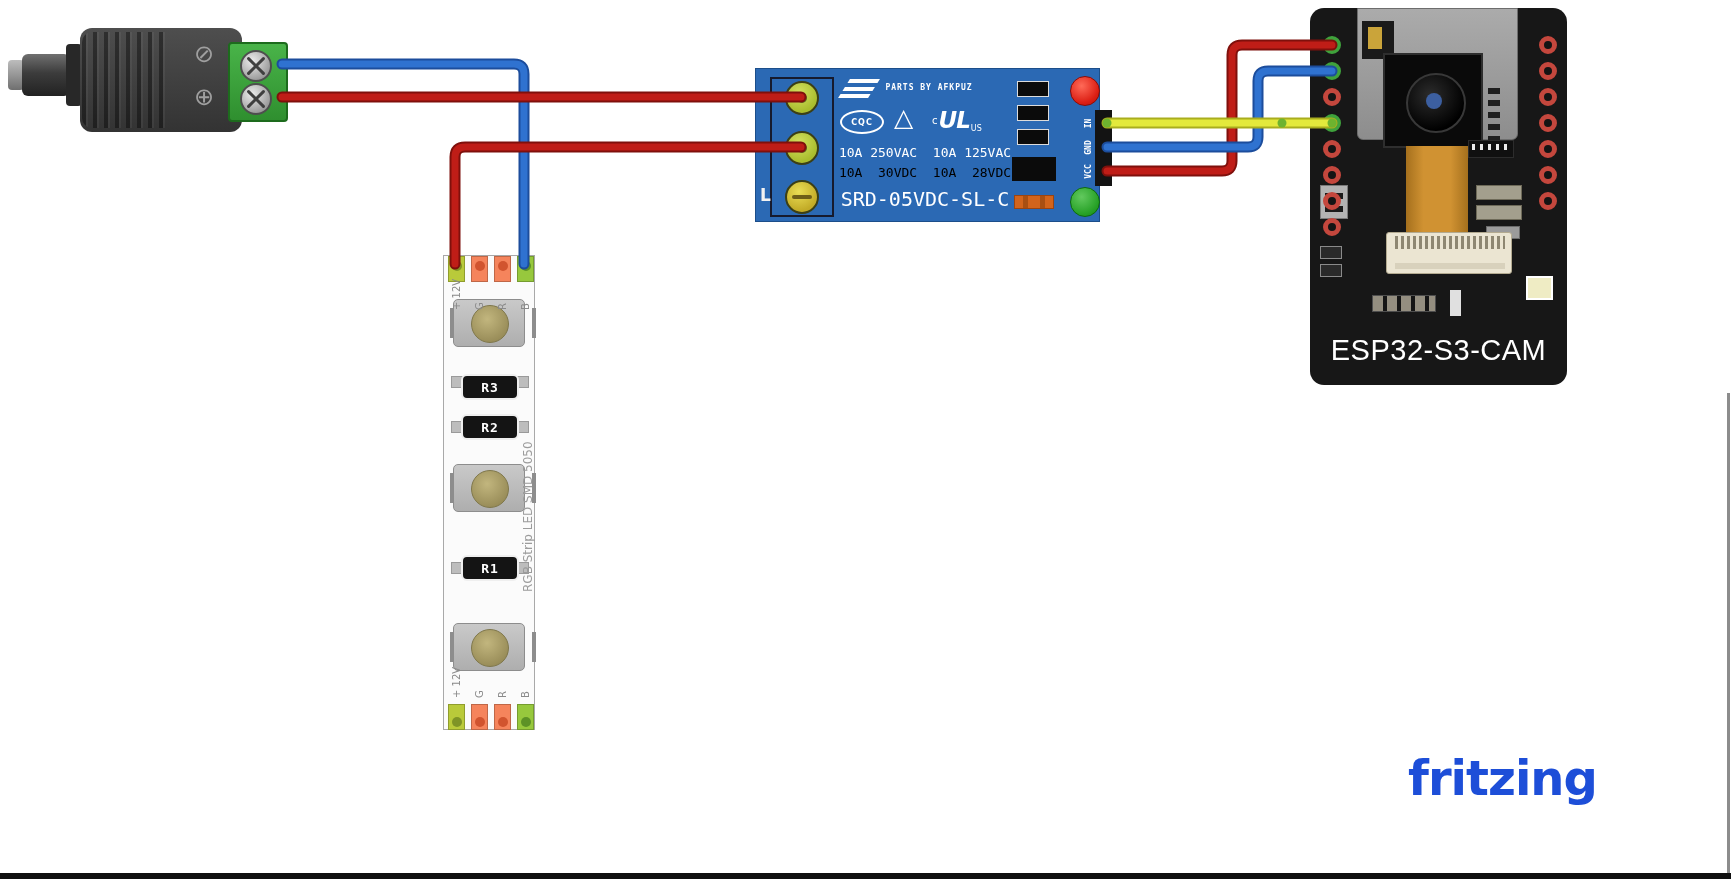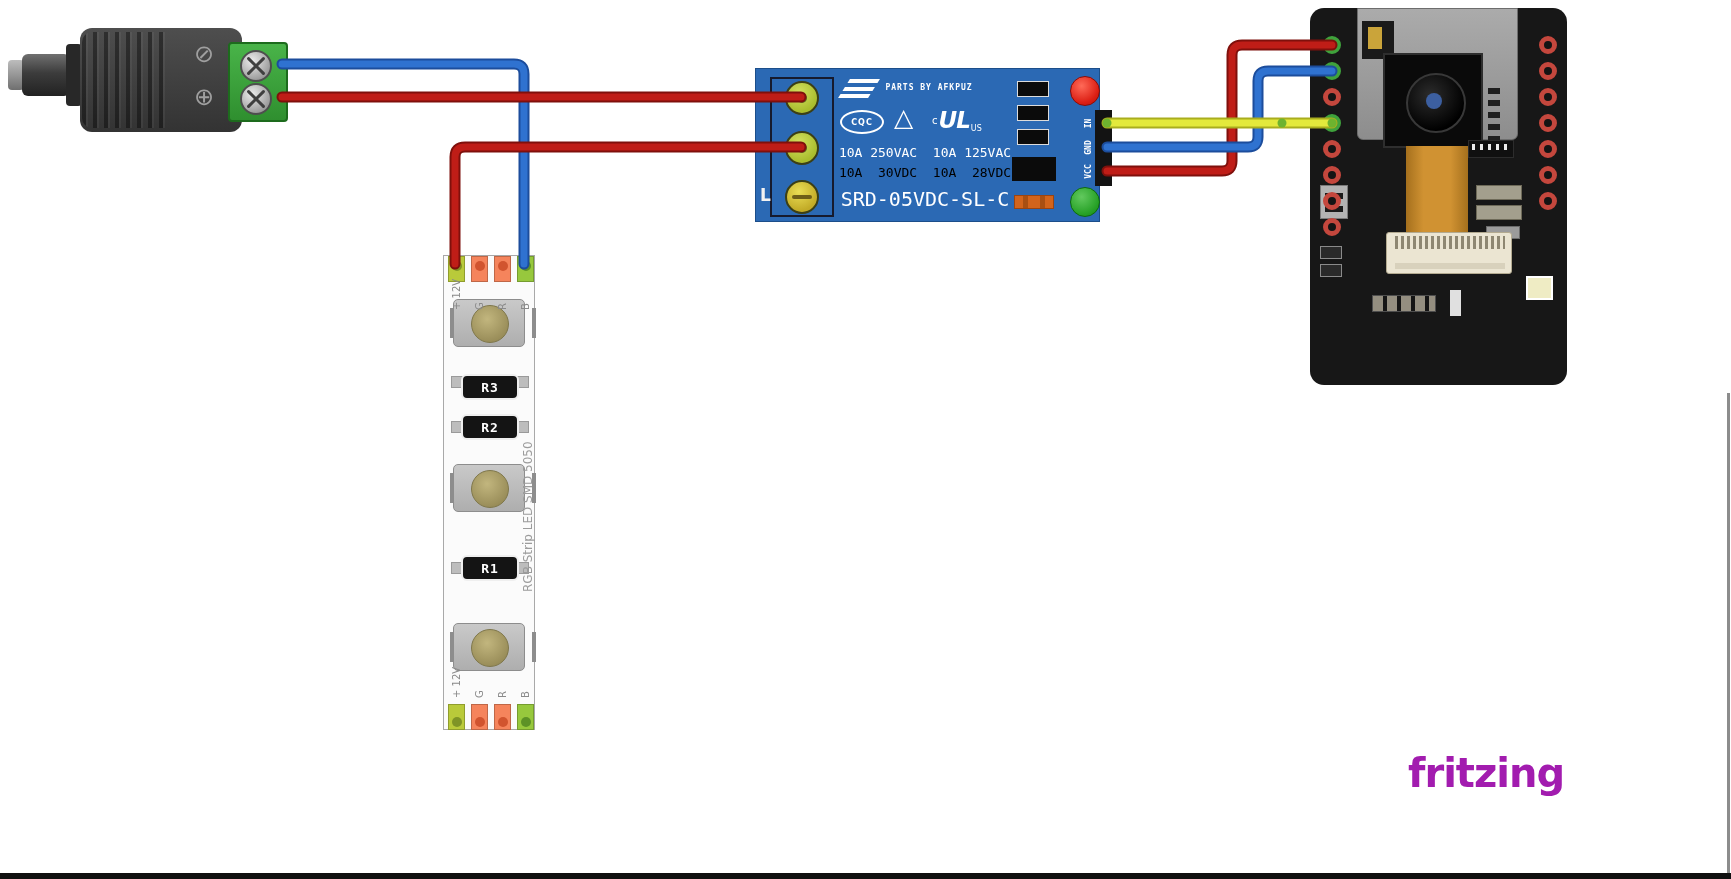--- a/index.html
+++ b/index.html
@@ -104,21 +104,21 @@
   .esp-row{left:62px;top:287px;width:64px;height:17px;background:repeating-linear-gradient(90deg,#948e80 0 10px,#151515 10px 14px);border:1px solid #4e4e4e}
   .esp-white{left:140px;top:282px;width:11px;height:26px;background:#e0e0e0}
   .esp-led{left:216px;top:268px;width:27px;height:24px;background:#efecc4;border:2px solid #fff}
   .esp-pad1{left:10px;top:238px;width:22px;height:13px;border:1px solid #8a8a8a;background:#2a2a2a}
   .esp-pad2{left:10px;top:256px;width:22px;height:13px;border:1px solid #8a8a8a;background:#2a2a2a}
   .esp-label{left:0;width:100%;top:326px;text-align:center;color:#fff;font-size:29px;letter-spacing:.5px;font-family:"Liberation Sans",sans-serif}
   .esp-pin{position:absolute;width:18px;height:18px;border-radius:50%;background:#141414;border:5px solid #c4473d}
   .esp-pin.connected{border-color:#3fa23c}
 
   
-  #watermark{left:1408px;top:750px;font-size:40px;font-weight:bold;color:#a21caf;letter-spacing:-1px}
+  #watermark{left:1408px;top:750px;font-size:48px;font-weight:bold;color:#1d4ed8;letter-spacing:-1px}
   #bottom-bar{left:0;top:873px;width:1731px;height:6px;background:#101010}
   #right-line{left:1727px;top:393px;width:3px;height:480px;background:#8c8c8c}
 </style>
 </head>
 <body>
 
 <div id="canvas">
 
   <div class="abs jack-tip"></div>
   <div class="abs jack-barrel"></div>
@@ -221,20 +221,21 @@
     <div class="abs esp-c2"></div>
     <div class="abs esp-c3"></div>
     <div class="abs esp-c4"></div>
     <div class="abs esp-c5"></div>
     <div class="abs esp-fpc"></div>
     <div class="abs esp-row"></div>
     <div class="abs esp-white"></div>
     <div class="abs esp-led"></div>
     <div class="abs esp-pad1"></div>
     <div class="abs esp-pad2"></div>
+    <div class="abs esp-label">ESP32-S3-CAM</div>
 
   <div class="esp-pin connected" style="left: 13px; top: 28px;"></div>
       <div class="esp-pin connected" style="left: 13px; top: 54px;"></div>
       <div class="esp-pin free" style="left: 13px; top: 80px;"></div>
       <div class="esp-pin connected" style="left: 13px; top: 106px;"></div>
       <div class="esp-pin free" style="left: 13px; top: 132px;"></div>
       <div class="esp-pin free" style="left: 13px; top: 158px;"></div>
       <div class="esp-pin free" style="left: 13px; top: 184px;"></div>
       <div class="esp-pin free" style="left: 13px; top: 210px;"></div>
       <div class="esp-pin free" style="left: 229px; top: 28px;"></div>

